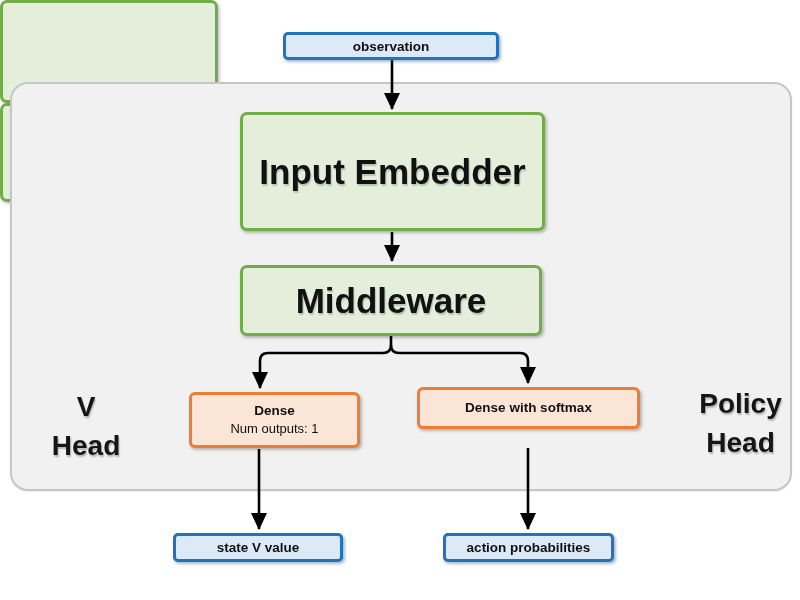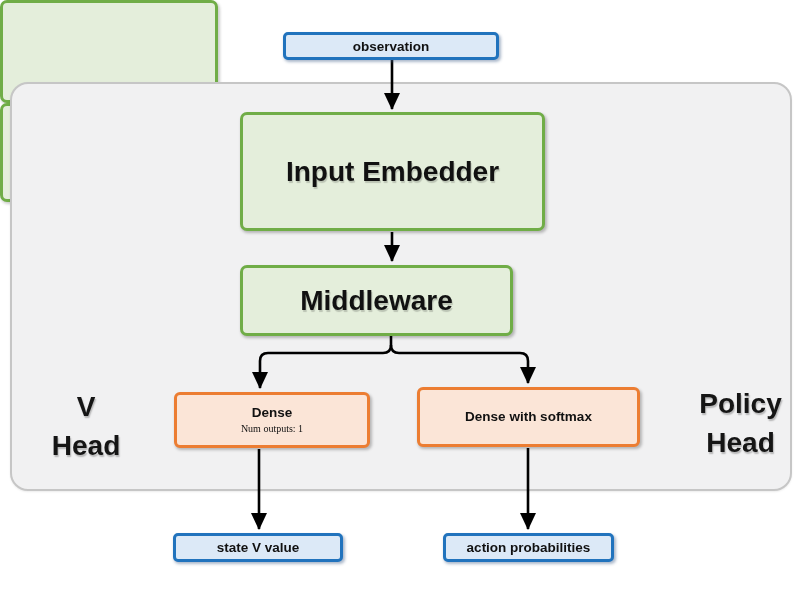--- a/index.html
+++ b/index.html
@@ -47,55 +47,55 @@
     border-radius: 5px;
     font-weight: bold;
     font-size: 13.5px;
     box-shadow: 1.5px 2px 3px rgba(70,100,140,0.45);
   }
   .block-node {
     background: var(--block-fill);
     border: 3px solid var(--block-border);
     border-radius: 7px;
     font-weight: bold;
-    font-size: 28px;
+    font-size: 35px;
     box-shadow: 1.5px 2px 3px rgba(0,0,0,0.25);
     text-shadow: 1px 1.5px 1px rgba(0,0,0,0.18);
   }
   .group-node {
     background: var(--block-fill);
     border: 3px solid var(--block-border);
     border-radius: 7px;
     box-shadow: 1.5px 2px 3px rgba(0,0,0,0.2);
   }
   .dense-node {
     background: var(--dense-fill);
     border: 3px solid var(--dense-border);
     border-radius: 6px;
     box-shadow: 1.5px 2px 3px rgba(0,0,0,0.25);
     line-height: 1.35;
   }
   .dense-title { font-weight: bold; font-size: 13.5px; }
-  .dense-sub { font-size: 10px; font-family: Liberation Serif, serif; }
+  .dense-sub { font-size: 13px; }
   .head-label {
     position: absolute;
     text-align: center;
     font-weight: bold;
     font-size: 28px;
     line-height: 39px;
     color: #151515;
     text-shadow: 1px 2px 1.5px rgba(0,0,0,0.25);
   }
   #observation   { left: 283px; top: 32px;  width: 216px; height: 28px; }
   #input-embedder{ left: 240px; top: 112px; width: 305px; height: 119px; }
-  #middleware    { left: 240px; top: 265px; width: 273px; height: 71px; }
+  #middleware    { left: 240px; top: 265px; width: 302px; height: 71px; }
   #v-group       { left: 152px; top: 364px; width: 218px; height: 103px; }
-  #v-dense       { left: 174px; top: 392px; width: 196px; height: 56px; }
+  #v-dense       { left: 189px; top: 392px; width: 171px; height: 56px; }
   #policy-group  { left: 399px; top: 366px; width: 258px; height: 99px; }
-  #policy-dense  { left: 417px; top: 387px; width: 223px; height: 60px; }
+  #policy-dense  { left: 417px; top: 387px; width: 223px; height: 42px; }
   #state-v-value { left: 173px; top: 533px; width: 170px; height: 29px; }
   #action-prob   { left: 443px; top: 533px; width: 171px; height: 29px; }
   #v-head-label      { left: 25px;  top: 387px; width: 122px; }
   #policy-head-label { left: 678px; top: 384px; width: 125px; }
   .arrows {
     position: absolute;
     left: 0; top: 0;
     width: 800px; height: 600px;
     pointer-events: none;
   }

